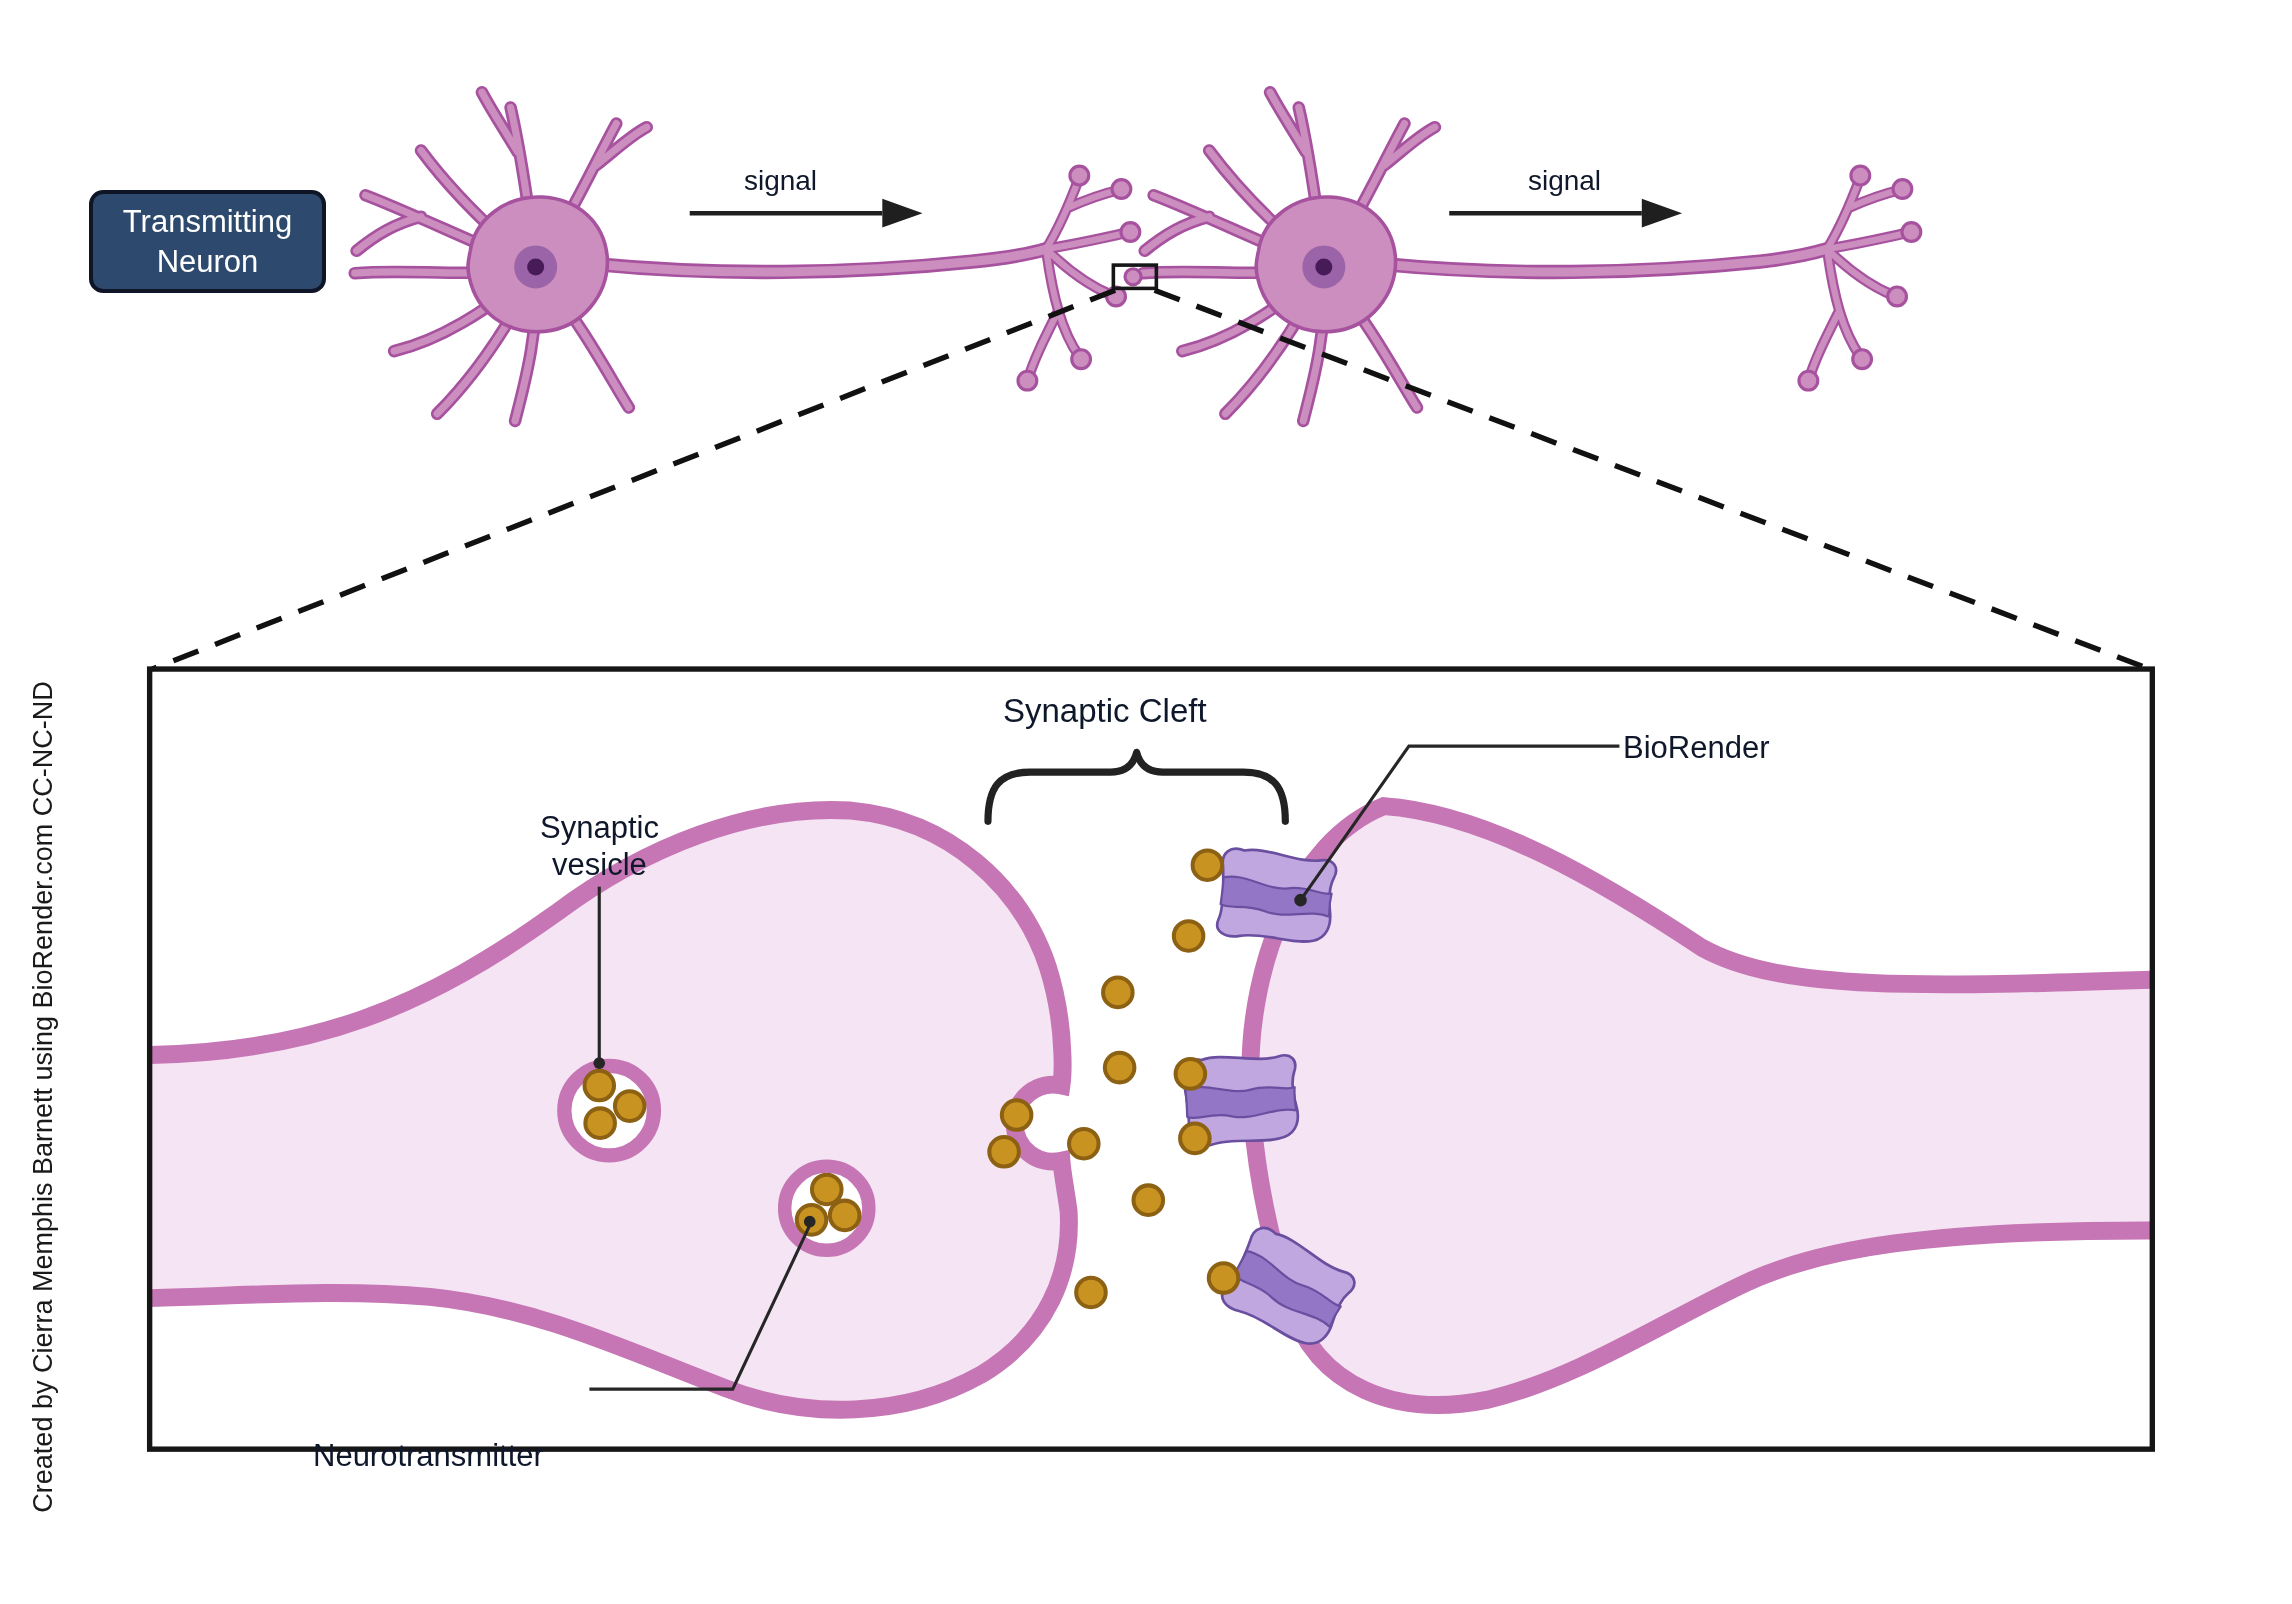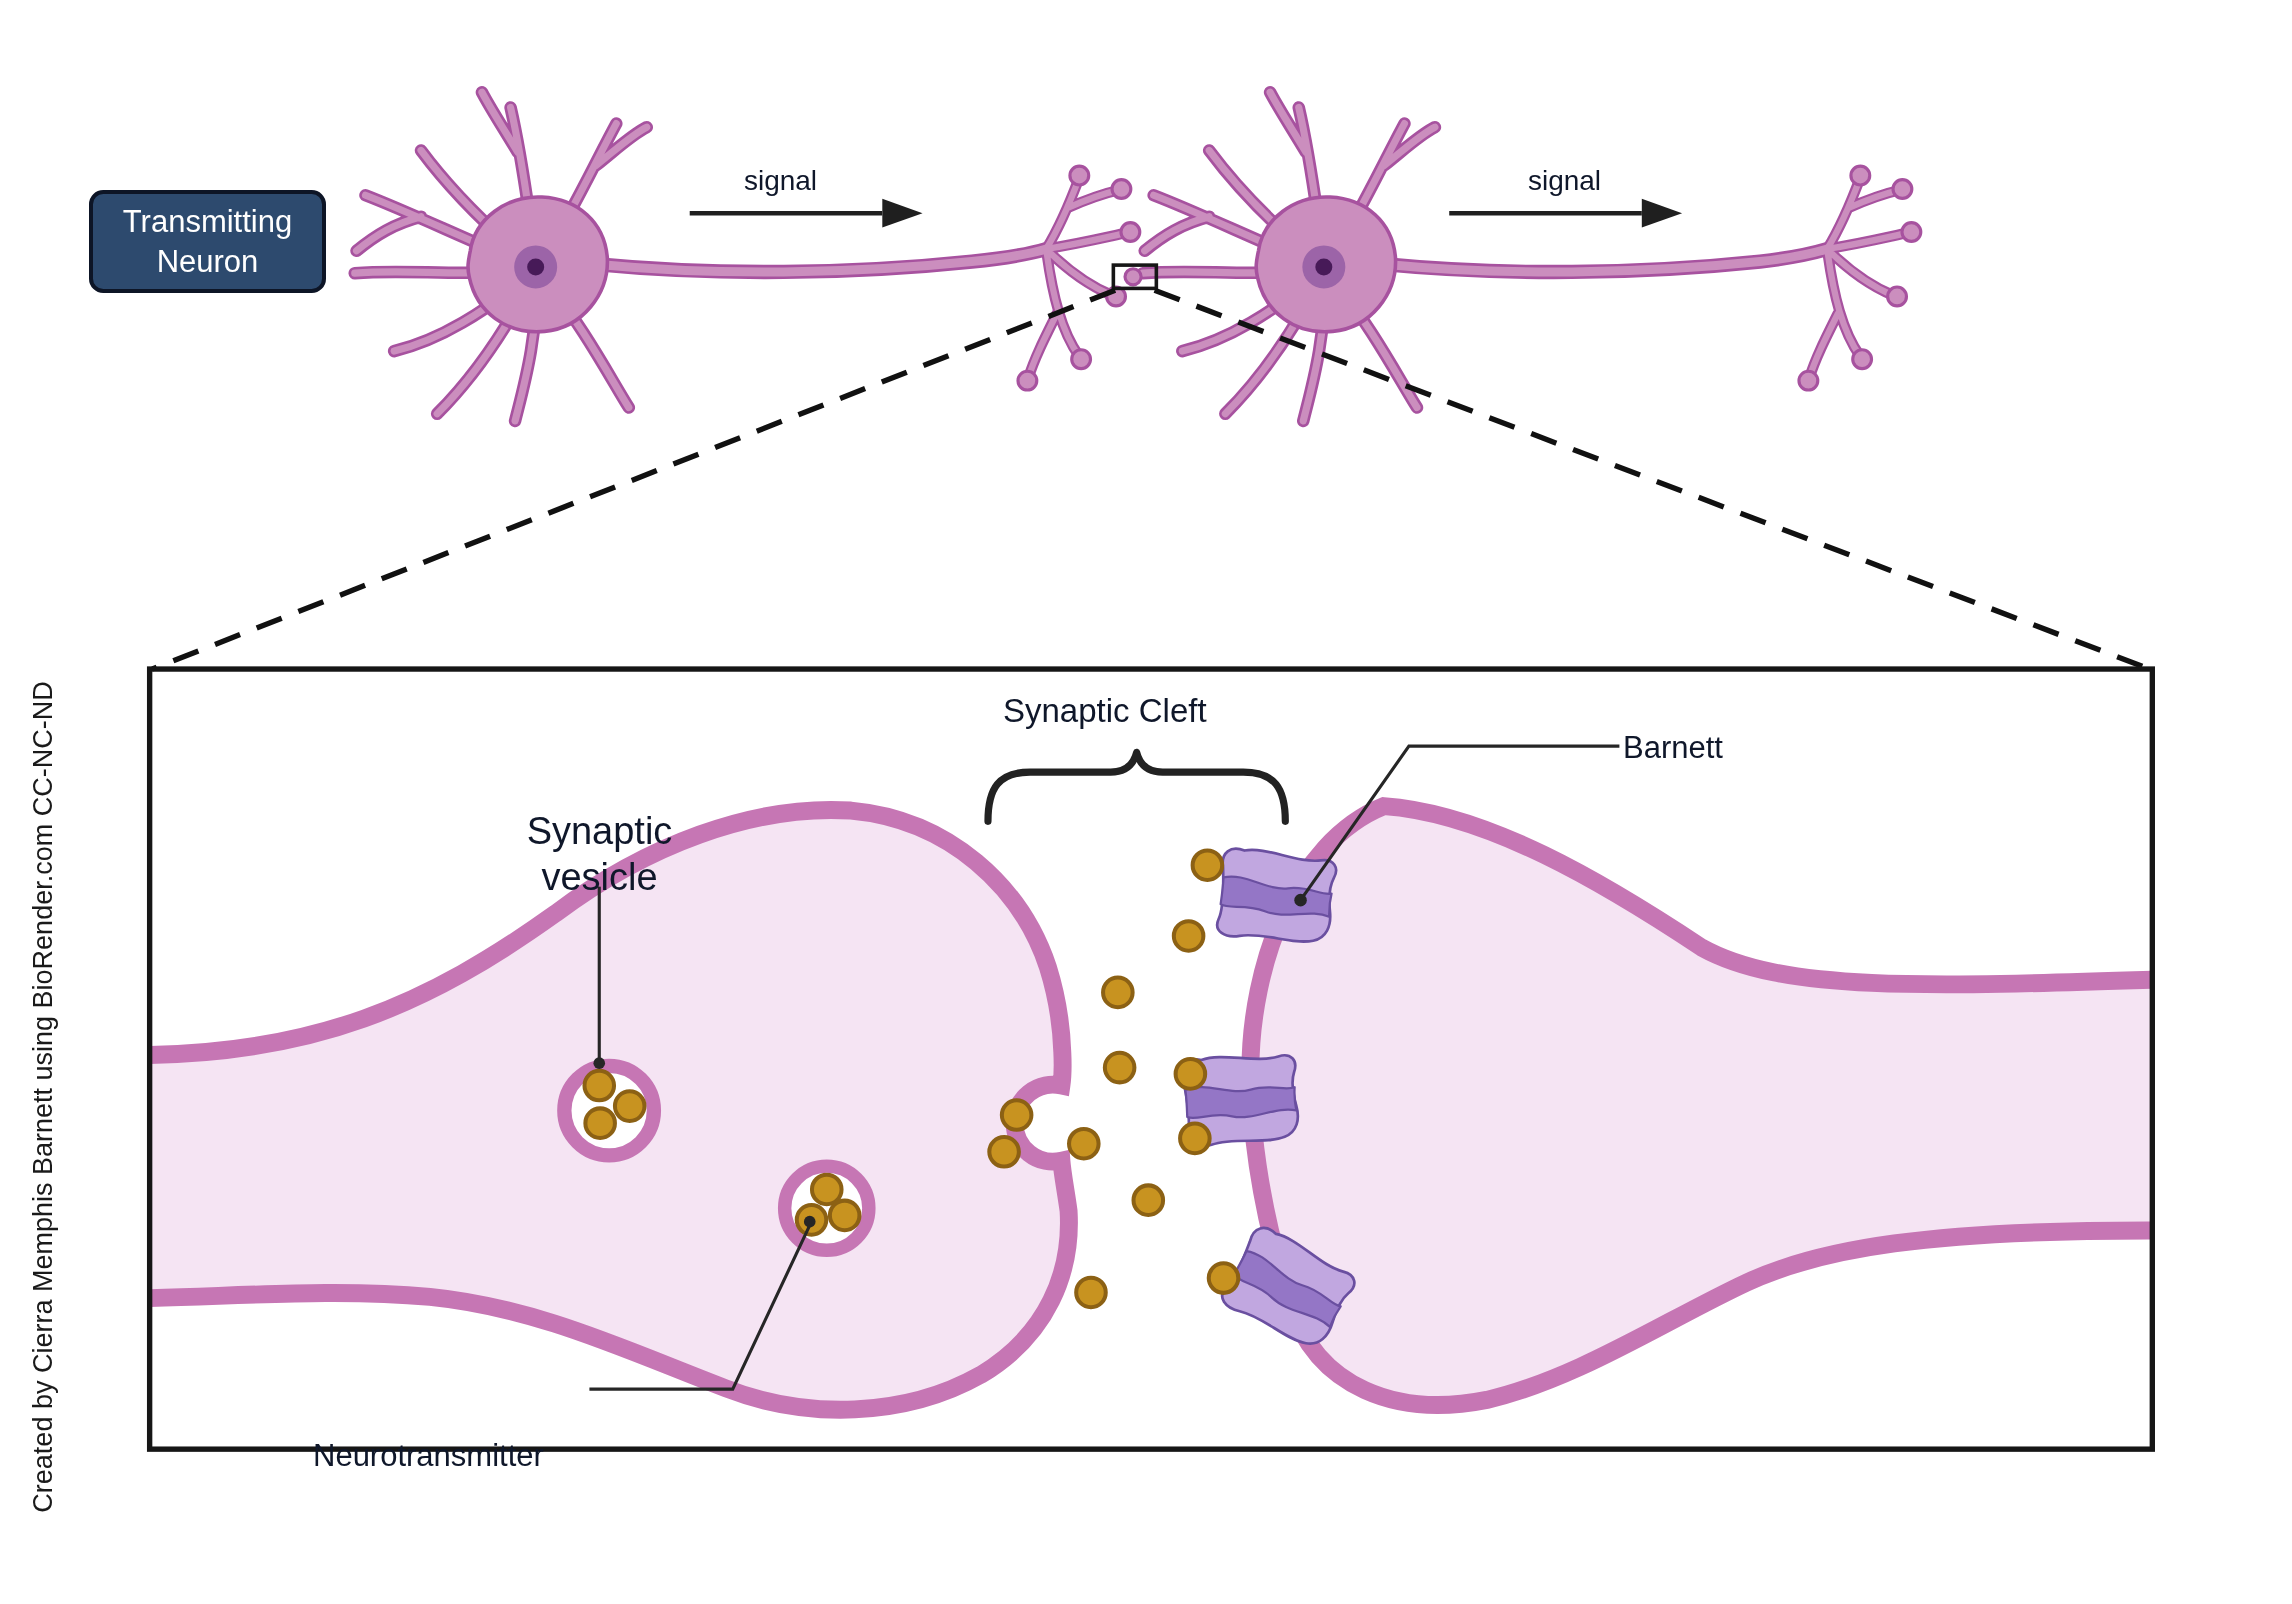--- a/index.html
+++ b/index.html
@@ -22,21 +22,21 @@
   .ink{stroke:var(--line);fill:none;}
   .arrowhead{fill:var(--line);}
 
   
   .labelbox{position:absolute;display:flex;align-items:center;justify-content:center;text-align:center;
             background:var(--label-box-bg);border:4.5px solid var(--label-box-border);border-radius:14.3px;
             color:var(--label-box-text);font-size:31px;font-weight:500;line-height:1.26;}
   .plain{position:absolute;color:#0f172a;}
   .t-signal{font-size:28px;width:179px;text-align:center;}
   .t-cleft{font-size:33px;width:269px;text-align:left;}
-  .t-vesicle{font-size:38px;width:179px;text-align:center;line-height:1.2;}
+  .t-vesicle{font-size:31px;width:179px;text-align:center;line-height:1.2;}
   .t-neuro{font-size:31px;}
   .t-receptor{font-size:31px;}
   .attribution{position:absolute;left:43px;top:1097px;width:0;height:0;}
   .attribution span{display:inline-block;white-space:nowrap;font-size:27px;color:#1a1a1a;
             transform:translate(-50%,-50%) rotate(-90deg);}
 </style>
 </head>
 <body>
 
 <div class="stage">
@@ -193,20 +193,20 @@
 <div class="plain t-signal" style="left:691px;top:165px;">signal</div>
 
 <div class="plain t-signal" style="left:1475px;top:165px;">signal</div>
 
 <div class="plain t-cleft" style="left:1003px;top:692px;">Synaptic Cleft</div>
 
 <div class="plain t-vesicle" style="left:510px;top:809px;">Synaptic vesicle</div>
 
 <div class="plain t-neuro" style="left:313px;top:1438px;">Neurotransmitter</div>
 
-<div class="plain t-receptor" style="left:1623px;top:730px;">Barnett</div>
+<div class="plain t-receptor" style="left:1623px;top:730px;">BioRender</div>
 
 <div class="attribution">
   <span>Created by Cierra Memphis Barnett using BioRender.com CC-NC-ND</span>
 </div>
 
 </div>
 
 
 </body></html>

